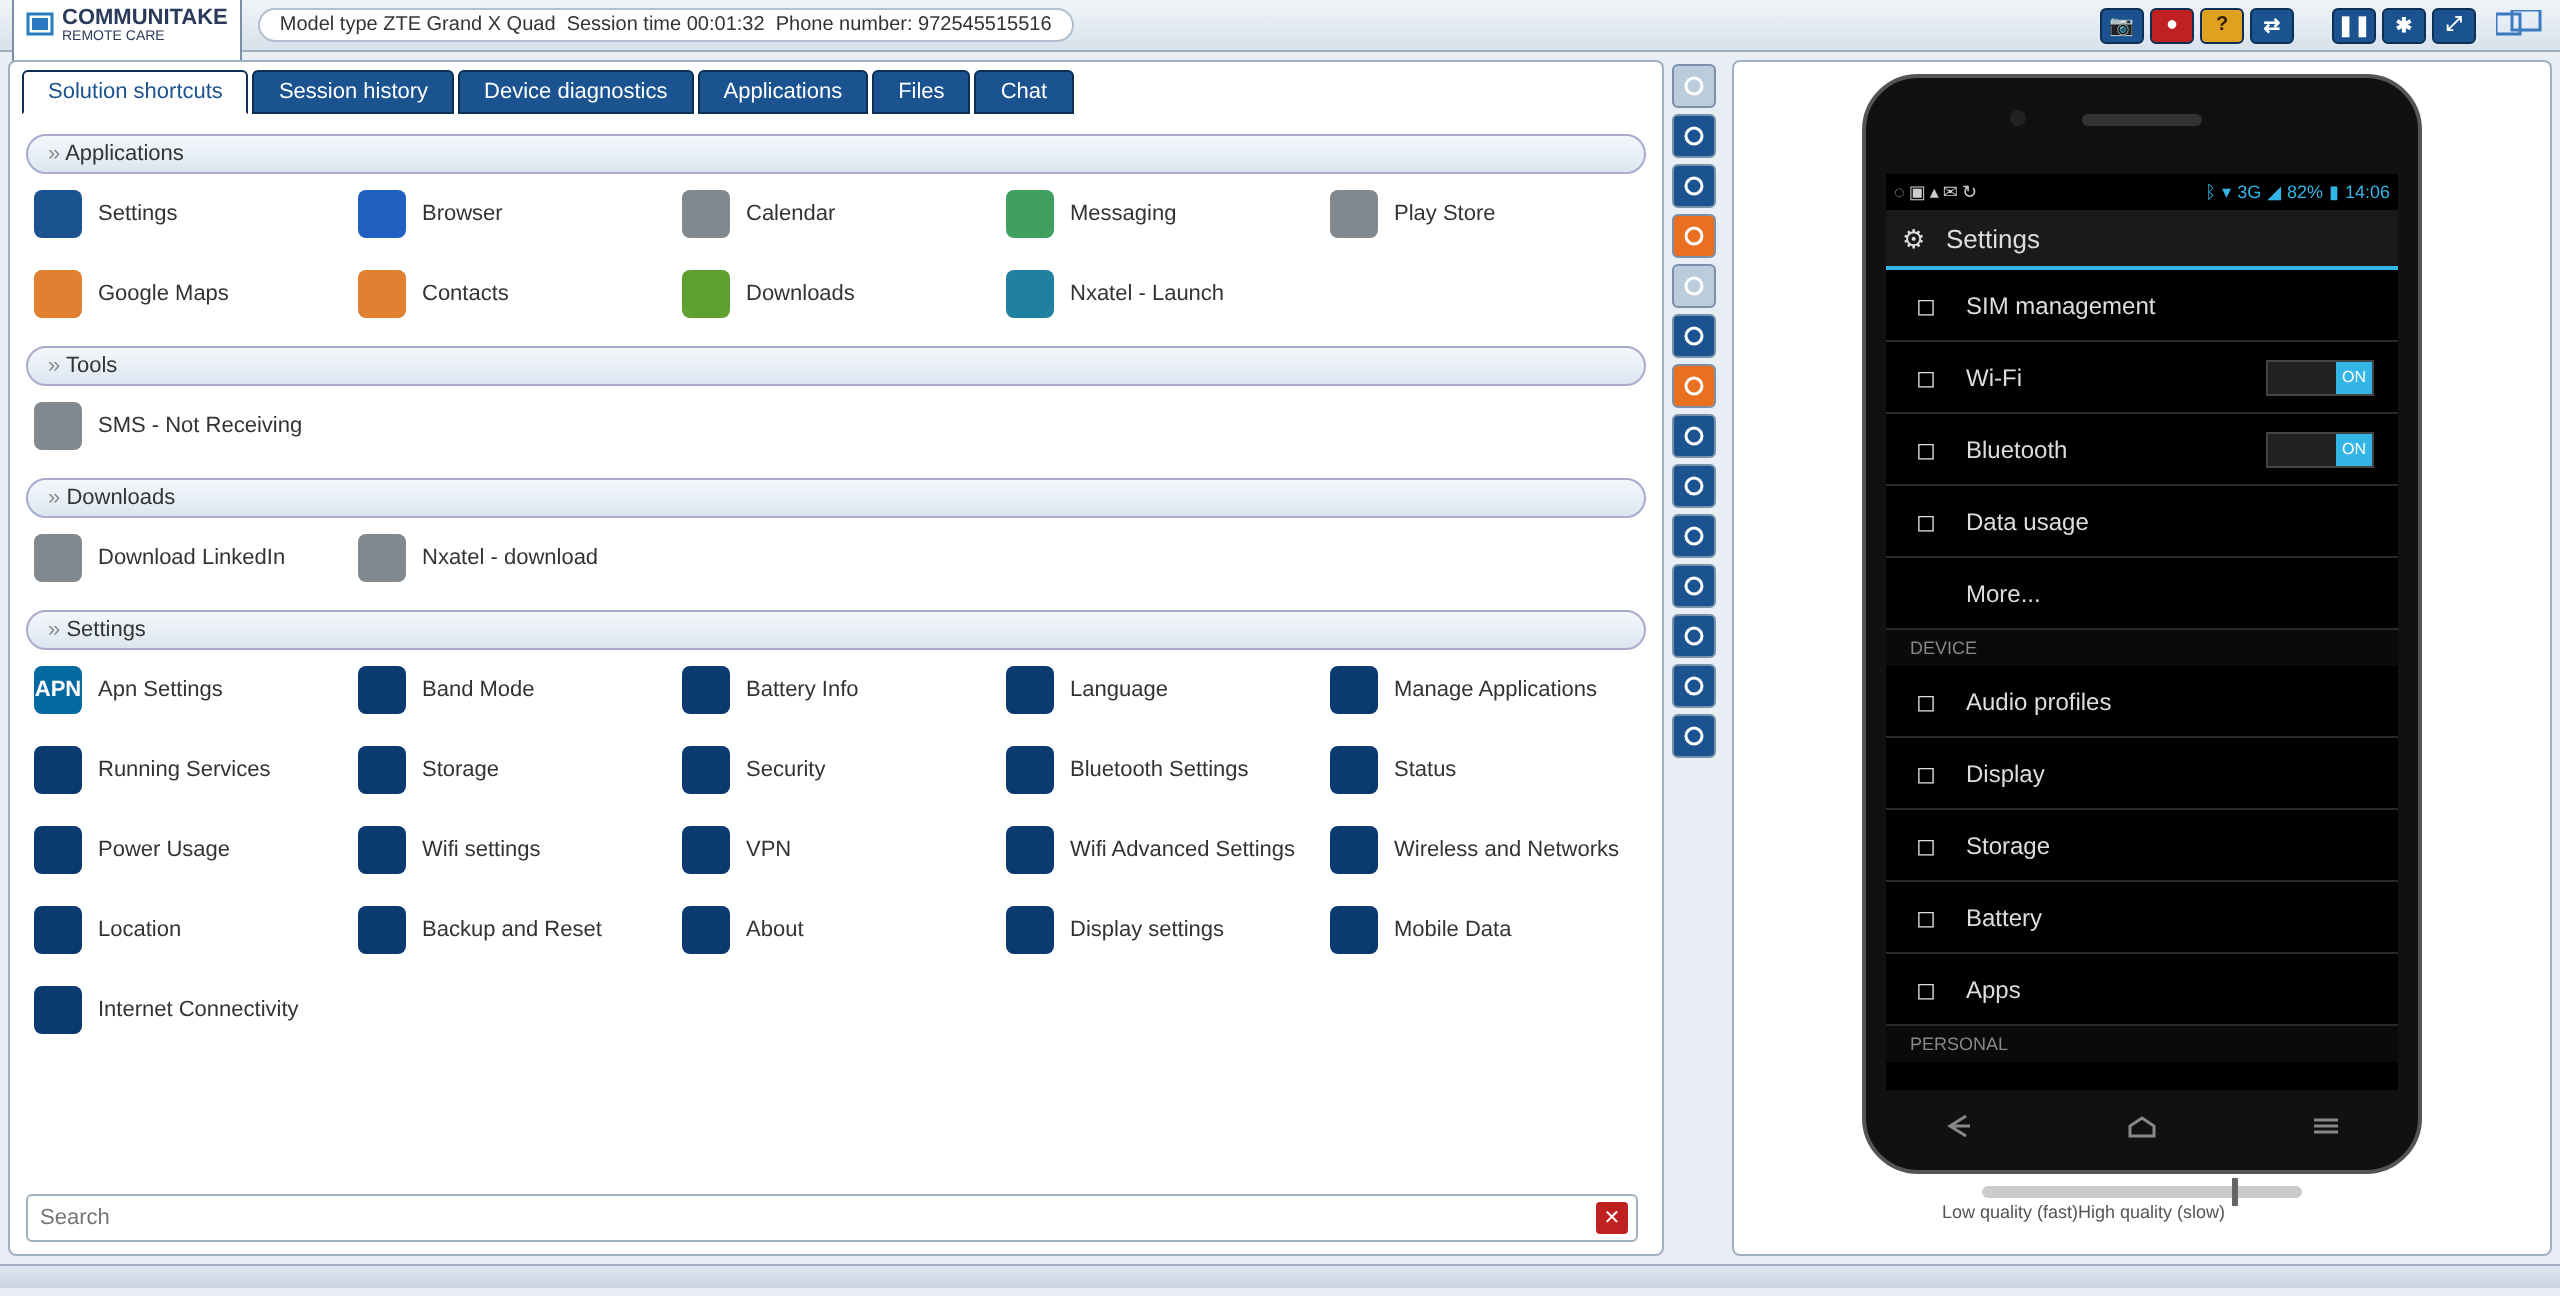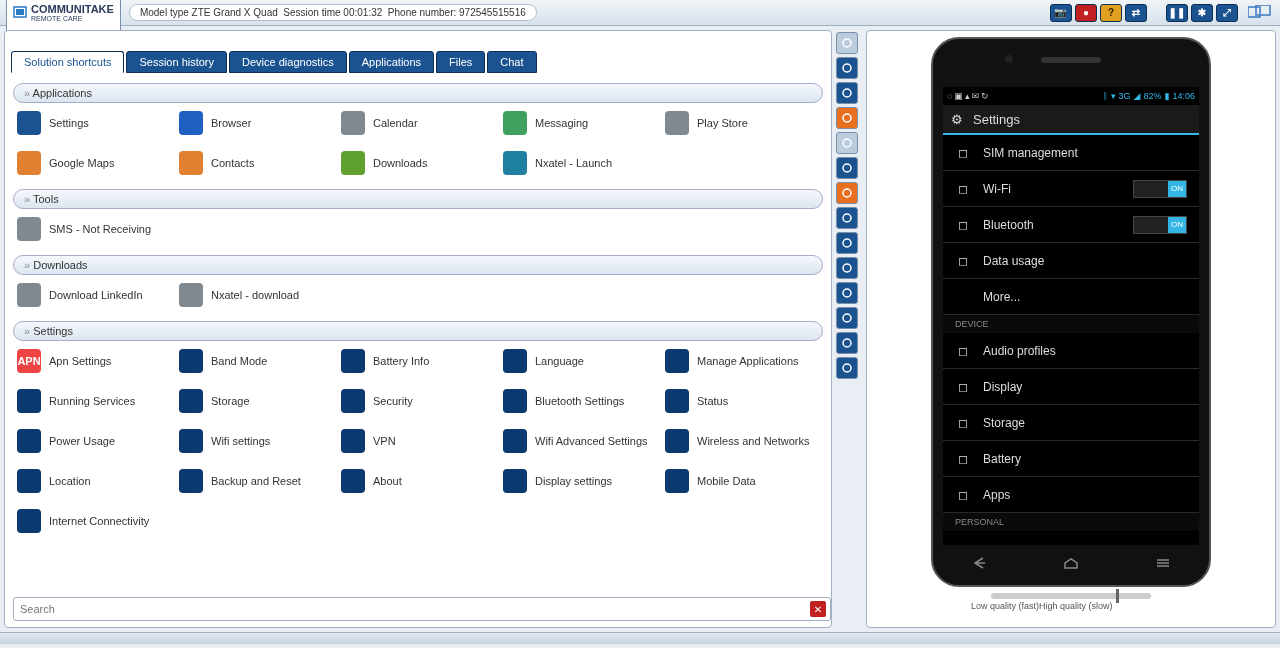--- a/index.html
+++ b/index.html
@@ -11,33 +11,33 @@
 .sessioninfo { margin-left:8px; font-size:10px; color:#333; background:#fff; border:1px solid #b0c0d0; border-radius:10px; padding:2px 10px; }
 .topbar .spacer { flex:1; }
 .toolbtn { width:22px; height:18px; background:#1a5390; border:1px solid #0c2f55; border-radius:3px; margin-left:3px; display:flex; align-items:center; justify-content:center; color:#fff; font-size:10px; font-weight:bold; cursor:pointer; }
 .toolbtn.red { background:#c02020; }
 .toolbtn.yellow { background:#e0a020; color:#332200; }
 .toolgap { width:16px; }
 .cornericon { width:28px; height:18px; margin-left:8px; display:flex; align-items:center; justify-content:center; }
 
 .main { display:flex; height:606px; padding:4px; gap:4px; }
 .leftpanel { flex:1; background:#fff; border:1px solid #a0b0c0; border-radius:4px; display:flex; flex-direction:column; position:relative; }
-.tabs { display:flex; padding:20px 6px 0 6px; gap:2px; }
+.tabs { display:flex; padding:4px 6px 0 6px; gap:2px; }
 .tab { font-size:11px; padding:4px 12px; border-radius:3px 3px 0 0; background:#1a5390; color:#fff; cursor:pointer; border:1px solid #0c2f55; }
 .tab.active { background:#fff; color:#1a5390; border-bottom-color:#fff; }
 
 .leftcontent { flex:1; overflow:auto; padding:4px 8px; }
 .sectionhdr { background:linear-gradient(#f4f8fc,#dce6f0); border:1px solid #aac; border-radius:10px; font-size:11px; color:#333; padding:3px 10px; margin-top:6px; }
 .sectionhdr::before { content:"» "; color:#888; }
 .grid { display:grid; grid-template-columns:repeat(5,1fr); }
 .item { display:flex; align-items:center; gap:8px; padding:8px 4px; cursor:pointer; }
 .item .ico { width:24px; height:24px; border-radius:4px; display:flex; align-items:center; justify-content:center; font-size:11px; font-weight:bold; color:#fff; flex-shrink:0; }
 .item .lbl { font-size:11px; color:#333; }
 
-.searchbar { height:24px; margin:4px 0 6px 8px; border:1px solid #a0b0c0; border-radius:3px; display:flex; align-items:center; }
+.searchbar { height:24px; margin:4px 12px 6px 8px; border:1px solid #a0b0c0; border-radius:3px; display:flex; align-items:center; }
 .searchbar input { flex:1; border:none; outline:none; font-size:11px; padding:0 6px; color:#777; }
 .searchbar .xbtn { width:16px; height:16px; background:#c02020; color:#fff; font-size:10px; display:flex; align-items:center; justify-content:center; border-radius:2px; margin-right:4px; cursor:pointer; }
 
 .sidetools { width:26px; display:flex; flex-direction:column; gap:3px; padding-top:2px; }
 .sidetools .sbtn { width:22px; height:22px; border:1px solid #7a8fa8; border-radius:3px; background:#bcd; display:flex; align-items:center; justify-content:center; cursor:pointer; font-size:11px; color:#fff; }
 .sidetools .sbtn.orange { background:#e87020; }
 .sidetools .sbtn.dark { background:#1a5390; }
 
 .rightpanel { width:410px; background:#fff; border:1px solid #a0b0c0; border-radius:4px; display:flex; flex-direction:column; align-items:center; padding:6px 0; }
 
@@ -60,21 +60,21 @@
 .navbuttons svg { stroke:#888; fill:none; }
 
 .quality { width:100%; display:flex; flex-direction:column; align-items:center; margin-top:6px; }
 .qslider { width:160px; height:6px; background:#ccc; border-radius:3px; position:relative; }
 .qslider .thumb { position:absolute; top:-4px; left:78%; width:3px; height:14px; background:#666; }
 .qlabels { width:200px; display:flex; justify-content:flex-start; font-size:9px; color:#555; margin-top:2px; }
 
 .footer { height:12px; background:linear-gradient(#e0e8f0,#c8d4e0); border-top:1px solid #a0b0c0; }
 
 
-.c-blue{background:#1a5390}.c-navy{background:#0a3a70}.c-teal{background:#2080a0}.c-globe{background:#2060c0}.c-green{background:#40a060}.c-dl{background:#60a030}.c-orange{background:#e08030}.c-gray{background:#808890}.c-apn{background:#ef4444;font-size:9px}
+.c-blue{background:#1a5390}.c-navy{background:#0a3a70}.c-teal{background:#2080a0}.c-globe{background:#2060c0}.c-green{background:#40a060}.c-dl{background:#60a030}.c-orange{background:#e08030}.c-gray{background:#808890}.c-apn{background:#0369a1;font-size:9px}
 </style>
 </head>
 <body>
 
 <div class="topbar">
   <div class="logo">
     <svg width="14" height="14" viewBox="0 0 14 14">
         <rect x="1" y="1" width="12" height="10" fill="none" stroke="#2a7ac0" stroke-width="1.5"></rect>
         <rect x="3" y="3" width="8" height="6" fill="#2a7ac0"></rect>
       </svg>

